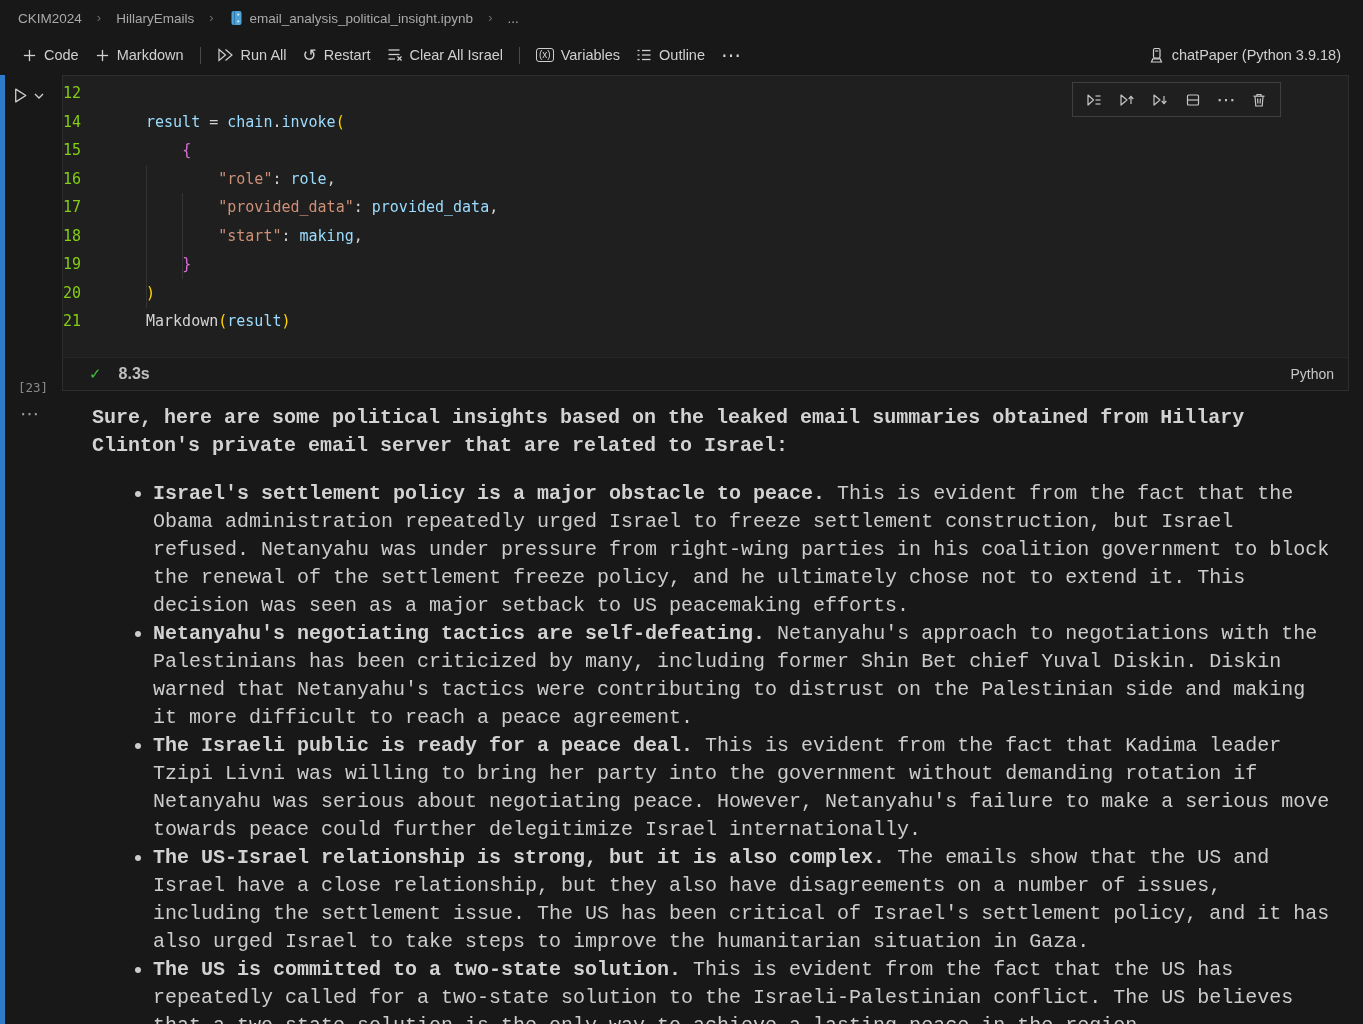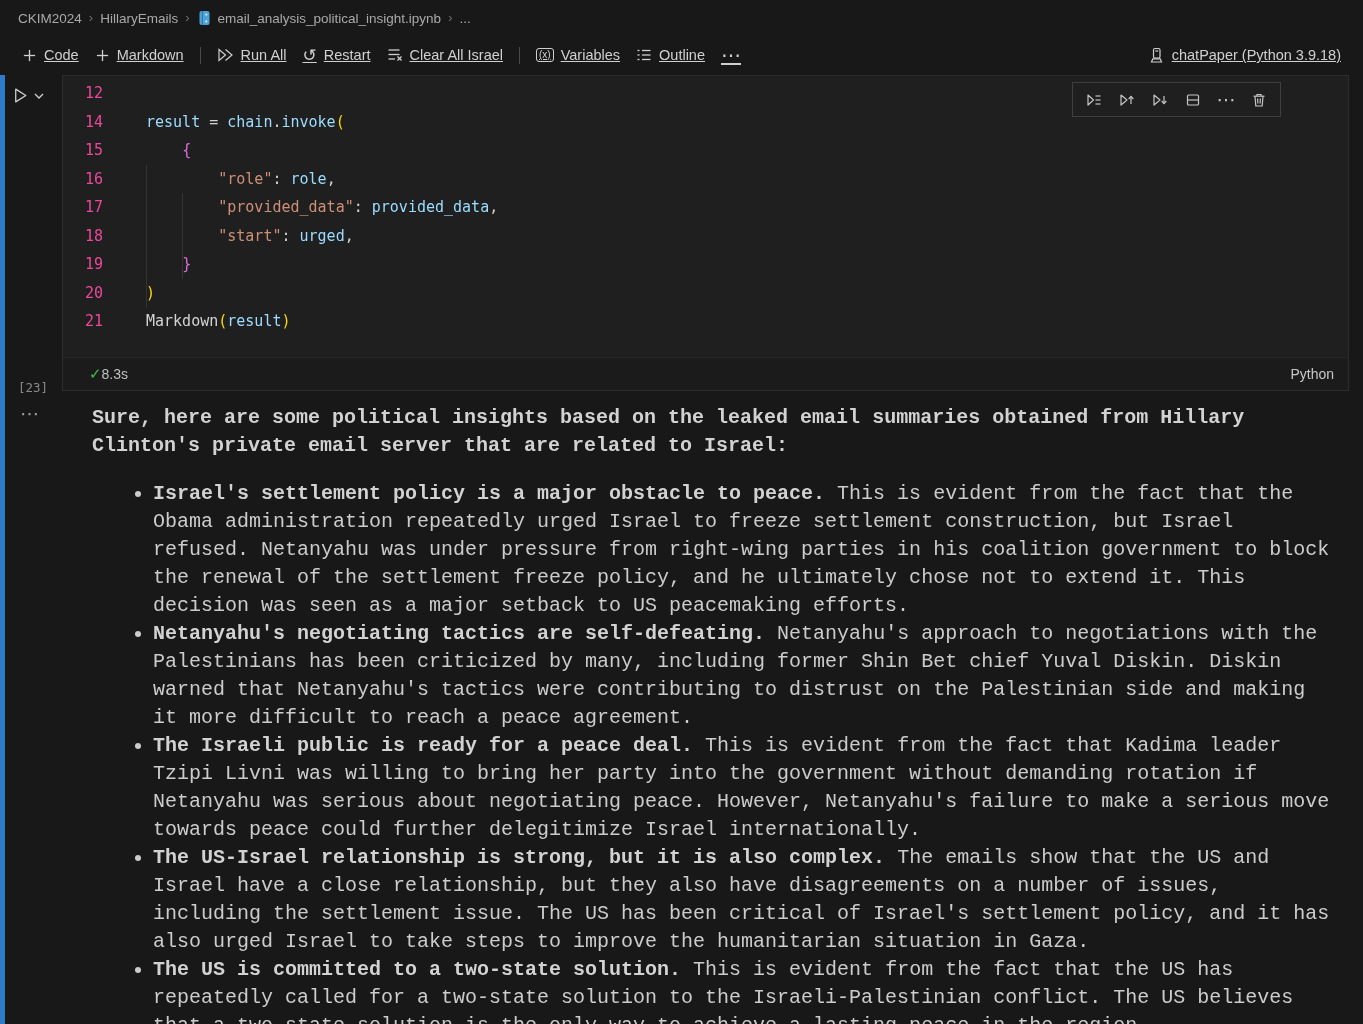--- a/index.html
+++ b/index.html
@@ -6,30 +6,30 @@
   html,body { margin:0; padding:0; }
   body {
     width:1363px; height:1024px; overflow:hidden; position:relative;
     background:#181818; font-family:"Liberation Sans", sans-serif;
     -webkit-font-smoothing:antialiased;
   }
   svg { display:block; }
 
   
   .breadcrumb { position:absolute; top:0; left:0; right:0; height:36px;
-    display:flex; align-items:center; padding-left:18px; gap:7px;
+    display:flex; align-items:center; padding-left:18px; gap:15px;
     font-size:13.5px; color:#a9a9a9; }
   .crumb { cursor:default; }
   .crumb-sep { color:#6f6f6f; font-size:13px; transform:translateY(-1px); }
   .nb-file { display:flex; align-items:center; gap:6px; }
 
   
   .nb-toolbar { position:absolute; top:36px; left:0; right:0; height:38px;
     display:flex; align-items:center; padding:0 14px; font-size:14.5px;
-    color:#d0d0d0;text-decoration:underline; }
+    color:#d0d0d0; }
   .tb-btn { display:flex; align-items:center; gap:7px; padding:5px 8px;
     border-radius:5px; white-space:nowrap; }
   .tb-sep { width:1px; height:17px; background:#4a4a4a; margin:0 8px; }
   .tb-spacer { flex:1; }
   .icon { color:#d0d0d0; display:flex; align-items:center; justify-content:center; }
   .glyph-icon { font-size:17px; line-height:1; }
   .var-badge { border:1.4px solid #cfcfcf; border-radius:3px; font-size:10px;
     padding:1px 2px; line-height:1; letter-spacing:0; }
 
   
@@ -38,29 +38,29 @@
     align-items:center; gap:5px; color:#c8c8c8; }
   .exec-count { position:absolute; left:18px; top:380px;
     font-family:"DejaVu Sans Mono", monospace; font-size:12.5px; color:#8b8b8b; }
 
   .cell-box { position:absolute; left:62px; top:75px; width:1287px; height:316px;
     border:1px solid #2d2d2d; background:#1f1f1f; }
   .editor { position:absolute; top:0; left:0; right:0; bottom:33px;
     font-family:"DejaVu Sans Mono", monospace; font-size:15px;
     line-height:28.5px; padding-top:3px; overflow:hidden; }
   .code-row { display:flex; height:28.5px; white-space:pre; }
-  .ln { width:62px; text-align:center; color:#ec4899; flex:none; }
+  .ln { width:62px; text-align:left; color:#84cc16; flex:none; }
   .code-text { padding-left:21px; color:#d4d4d4; }
   .guide { position:absolute; width:1px; background:#333333; }
 
   .cell-statusbar { position:absolute; left:0; right:0; bottom:0; height:33px;
     border-top:1px solid #272727; background:#1b1b1b; display:flex;
     align-items:center; padding:0 14px; }
   .check { color:#43c443; margin-left:12px; font-size:15px; }
-  .duration { color:#c0c0c0; font-size:14px; }
+  .duration { margin-left:17px; color:#c0c0c0; font-size:16px;font-weight:bold; }
   .lang { margin-left:auto; color:#c8c8c8; font-size:14px; }
 
   .cell-toolbar { position:absolute; left:1072px; top:82px; height:35px;
     display:flex; align-items:center; gap:9px; padding:0 9px;
     background:#1f1f1f; border:1px solid #3f3f3f; }
   .ct-icon { width:24px; height:24px; display:flex; align-items:center;
     justify-content:center; color:#c5c5c5; border-radius:4px; }
 
   
   .output { position:absolute; left:0; top:398px; right:0; bottom:0; color:#cccccc; }
@@ -195,21 +195,21 @@
 <div class="cell-box">
   <div class="editor">
     <div class="guide" style="left:83px; top:89px; height:143px;"></div>
     <div class="guide" style="left:119px; top:117px; height:86px;"></div>
     <div id="code-lines">
         <div class="code-row"><span class="ln">12</span><span class="code-text"></span></div>
         <div class="code-row"><span class="ln">14</span><span class="code-text"><span style="color: rgb(156, 220, 254);">result</span><span style="color: rgb(212, 212, 212);"> = </span><span style="color: rgb(156, 220, 254);">chain</span><span style="color: rgb(212, 212, 212);">.</span><span style="color: rgb(156, 220, 254);">invoke</span><span style="color: rgb(255, 215, 0);">(</span></span></div>
         <div class="code-row"><span class="ln">15</span><span class="code-text"><span style="color: rgb(212, 212, 212);">    </span><span style="color: rgb(218, 112, 214);">{</span></span></div>
         <div class="code-row"><span class="ln">16</span><span class="code-text"><span style="color: rgb(212, 212, 212);">        </span><span style="color: rgb(206, 145, 120);">"role"</span><span style="color: rgb(212, 212, 212);">: </span><span style="color: rgb(156, 220, 254);">role</span><span style="color: rgb(212, 212, 212);">,</span></span></div>
         <div class="code-row"><span class="ln">17</span><span class="code-text"><span style="color: rgb(212, 212, 212);">        </span><span style="color: rgb(206, 145, 120);">"provided_data"</span><span style="color: rgb(212, 212, 212);">: </span><span style="color: rgb(156, 220, 254);">provided_data</span><span style="color: rgb(212, 212, 212);">,</span></span></div>
-        <div class="code-row"><span class="ln">18</span><span class="code-text"><span style="color: rgb(212, 212, 212);">        </span><span style="color: rgb(206, 145, 120);">"start"</span><span style="color: rgb(212, 212, 212);">: </span><span style="color: rgb(156, 220, 254);">urged</span><span style="color: rgb(212, 212, 212);">,</span></span></div>
+        <div class="code-row"><span class="ln">18</span><span class="code-text"><span style="color: rgb(212, 212, 212);">        </span><span style="color: rgb(206, 145, 120);">"start"</span><span style="color: rgb(212, 212, 212);">: </span><span style="color: rgb(156, 220, 254);">making</span><span style="color: rgb(212, 212, 212);">,</span></span></div>
         <div class="code-row"><span class="ln">19</span><span class="code-text"><span style="color: rgb(212, 212, 212);">    </span><span style="color: rgb(218, 112, 214);">}</span></span></div>
         <div class="code-row"><span class="ln">20</span><span class="code-text"><span style="color: rgb(255, 215, 0);">)</span></span></div>
         <div class="code-row"><span class="ln">21</span><span class="code-text"><span style="color: rgb(212, 212, 212);">Markdown</span><span style="color: rgb(255, 215, 0);">(</span><span style="color: rgb(156, 220, 254);">result</span><span style="color: rgb(255, 215, 0);">)</span></span></div>
       </div>
   </div>
   <div class="cell-statusbar">
     <span class="check" style="color: rgb(67, 196, 67);">✓</span>
     <span class="duration">8.3s</span>
     <span class="lang">Python</span>
   </div>

